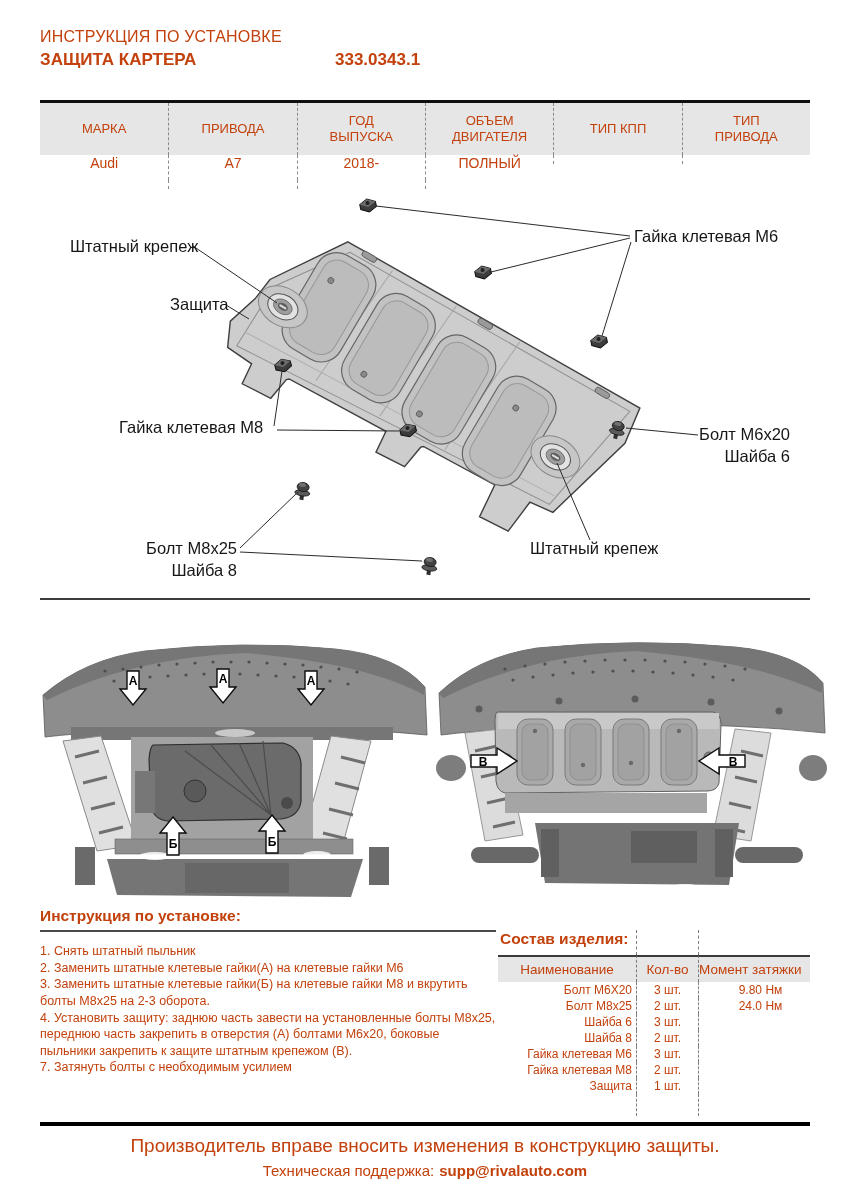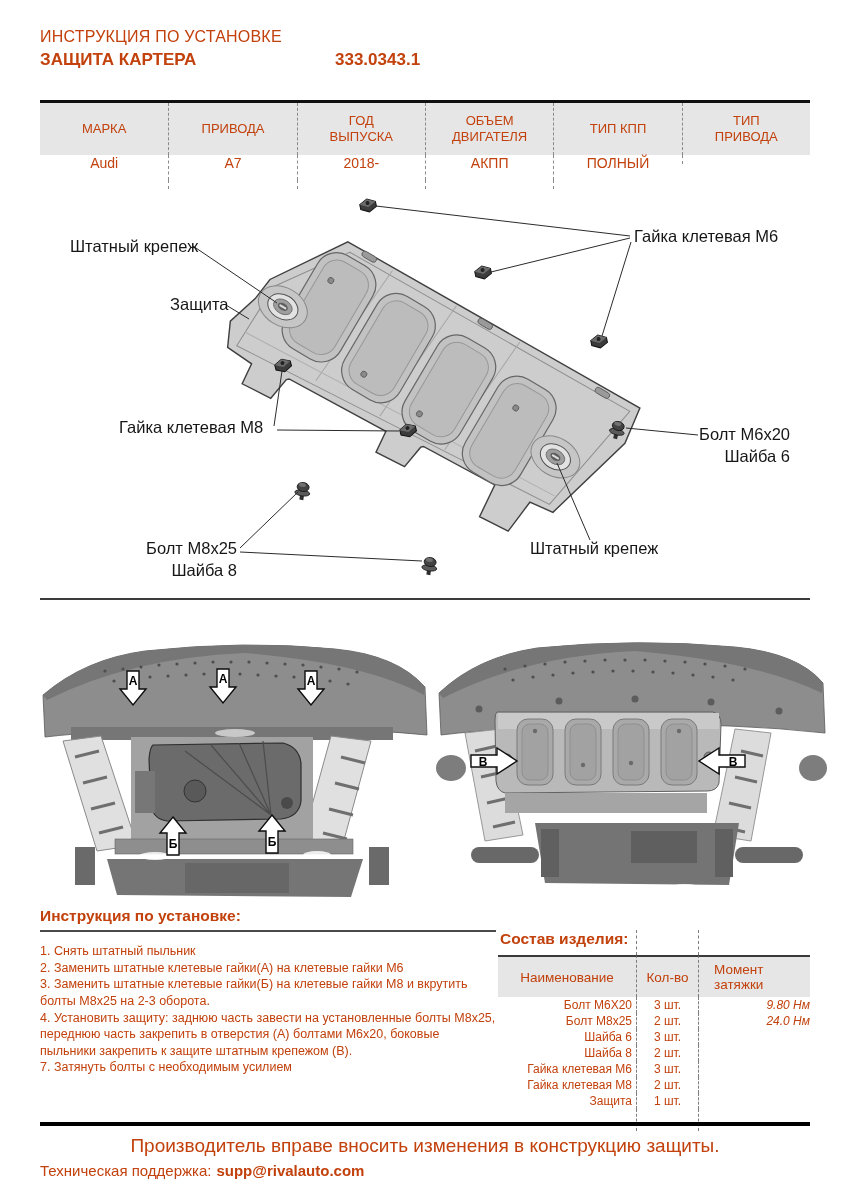--- a/index.html
+++ b/index.html
@@ -36,30 +36,30 @@
   .instr .ih{font-size:15.5px;font-weight:bold;padding-bottom:5px;border-bottom:2px solid #4a4a4a;margin-bottom:11px;}
   .instr .step{font-size:12.5px;line-height:1.33;margin:0;}
   .parts{position:absolute;left:498px;top:930px;width:312px;display:grid;
          grid-template-columns:138px 62px 112px;}
   .parts>div{box-sizing:border-box;}
   .parts .dash{border-left:1px dashed #7d7d7d;}
   .parts .cap{font-size:15.5px;font-weight:bold;padding:0 0 7px 2px;}
   .parts .capx{padding-bottom:7px;}
   .parts .th{background:#e6e6e6;border-top:2px solid #3a3a3a;font-size:13.5px;
              padding:5px 2px;display:flex;align-items:center;justify-content:center;}
-  .parts .th.left{justify-content:flex-start;padding-left:15px;}
+  .parts .th.left{justify-content:flex-start;padding-left:0;}
   .parts .c{font-size:12px;line-height:16px;}
   .parts .name{text-align:right;padding-right:4px;}
   .parts .qty{text-align:center;}
-  .parts .tq{text-align:right;padding-left:12px;font-style:italic;}
+  .parts .tq{text-align:center;padding-left:12px;}
   .parts .x{height:22px;}
   
   .footer{position:absolute;left:40px;top:1122px;width:770px;border-top:4px solid #000;padding-top:9px;}
   .footer .f1{font-size:19px;margin-bottom:5px;text-align:center;}
-  .footer .f2{font-size:15px;}
+  .footer .f2{font-size:15px;text-align:center;}
   .footer .mail{font-weight:bold;margin-left:5px;}
 </style>
 </head>
 <body>
 
 <div class="page">
 
   <div class="hdr">
     <div class="t1">ИНСТРУКЦИЯ ПО УСТАНОВКЕ</div>
     <div class="row2">
@@ -74,21 +74,20 @@
     <div class="h">ГОД
 ВЫПУСКА</div>
     <div class="h">ОБЪЕМ
 ДВИГАТЕЛЯ</div>
     <div class="h">ТИП КПП</div>
     <div class="h">ТИП
 ПРИВОДА</div>
     <div class="v">Audi</div>
     <div class="v">A7</div>
     <div class="v">2018-</div>
-    <div class="v">АКПП</div>
     <div class="v">ПОЛНЫЙ</div>
     <div class="x"></div>
     <div class="x"></div>
       <div class="x"></div>
     <div class="x"></div>
       <div class="x"></div>
     <div class="x"></div>
   </div>
 
   <svg class="diagram" width="790" height="408" viewBox="0 0 790 408">

